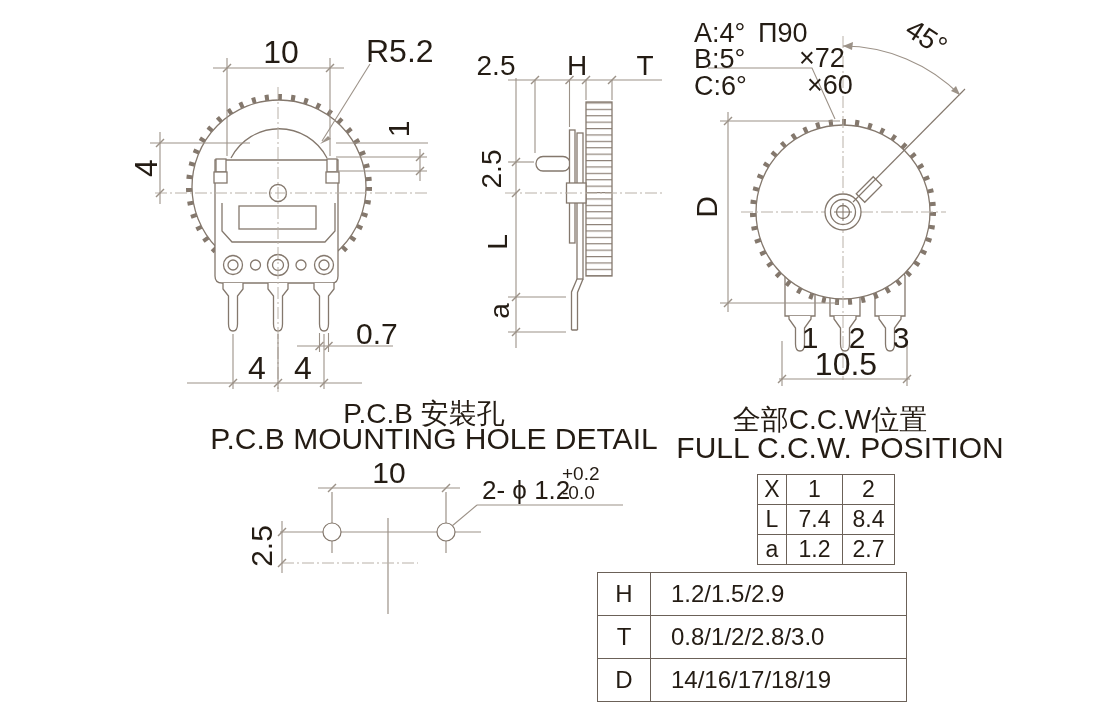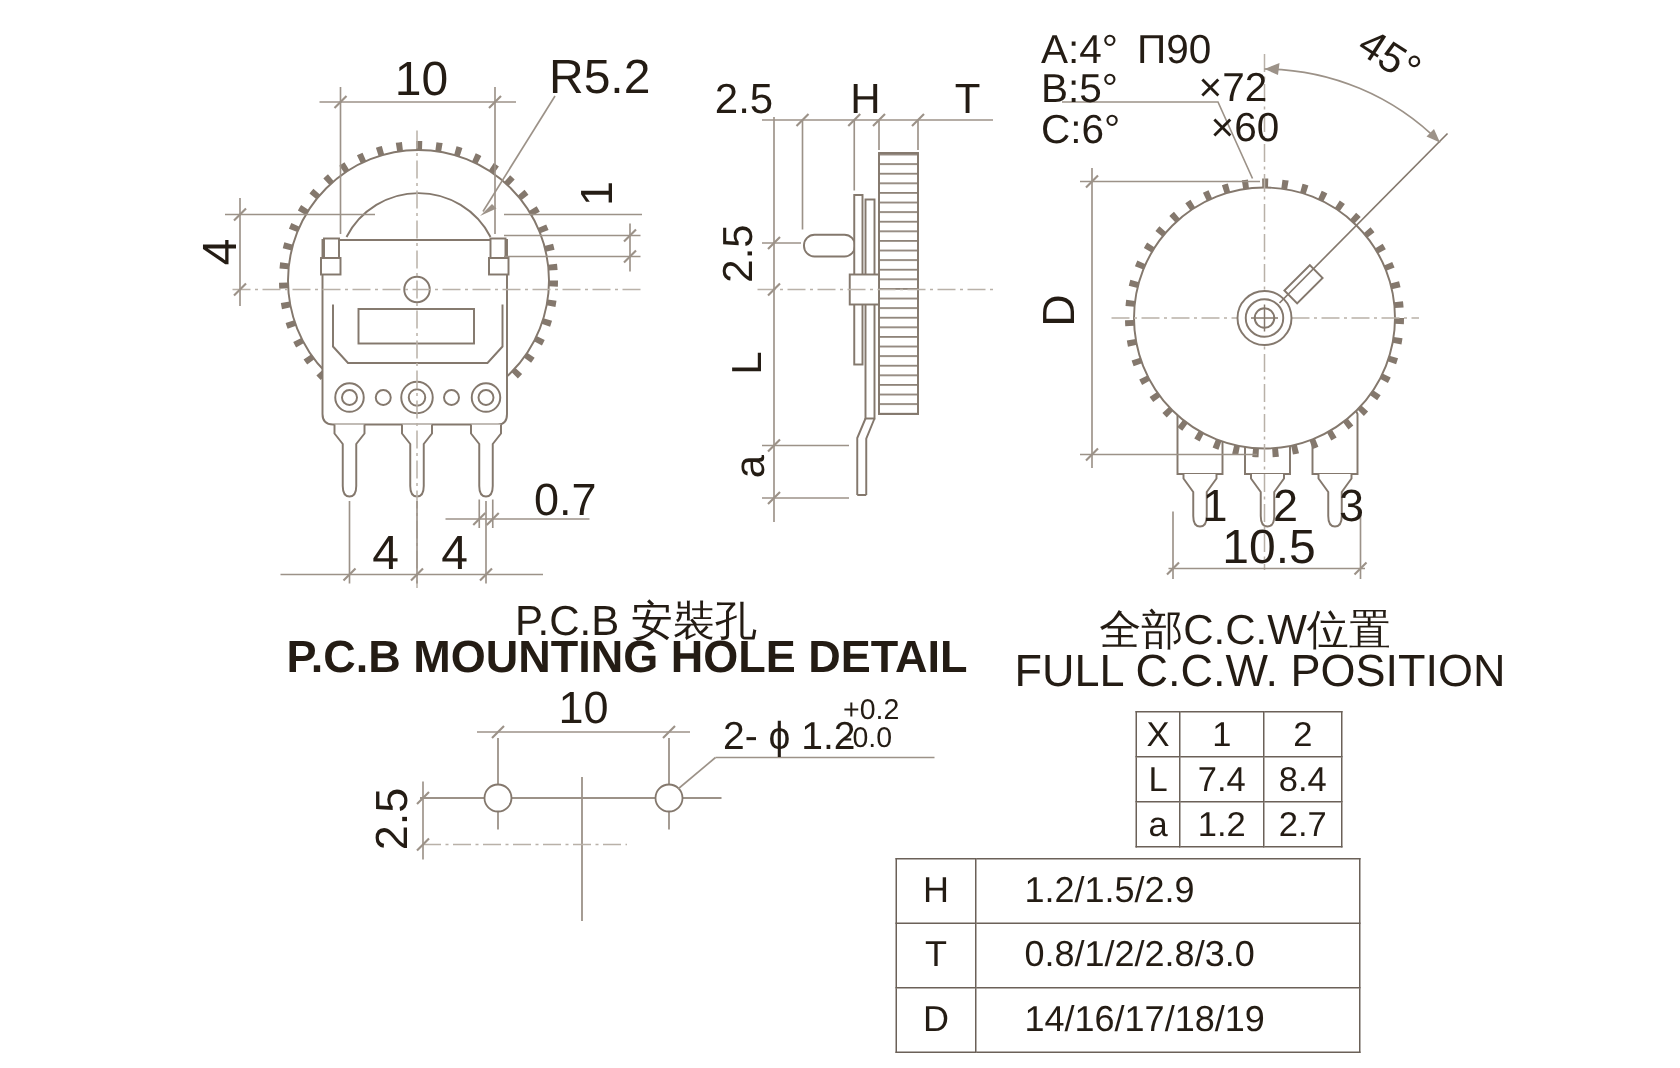--- a/index.html
+++ b/index.html
@@ -11,21 +11,21 @@
   .rot{transform:translate(-50%,-50%) rotate(-90deg);}
   .f32{font-size:32px;} .f30{font-size:30px;} .f28{font-size:28px;} .f27{font-size:27px;}
   .f26{font-size:26px;} .f15{font-size:19px;}
   .tol{position:absolute;display:flex;flex-direction:column;line-height:1.0;}
   .cap{position:absolute;transform:translateX(-50%);white-space:nowrap;}
   table.dt{border-collapse:collapse;position:absolute;table-layout:fixed;}
   table.dt td{border:1.6px solid #6b6158;text-align:center;padding:0;font-size:24px;color:#241c14;}
   #tbl-xla{left:757px;top:474px;width:138px;height:91px;}
   #tbl-xla td{font-size:23px;}
   #tbl-htd{left:597px;top:572px;width:309px;height:130px;}
-  #tbl-htd td.val{text-align:left;padding-left:32px;}
+  #tbl-htd td.val{text-align:left;padding-left:20px;}
   .ang45{transform:rotate(33deg);}
 </style>
 </head>
 <body>
 
 <div id="canvas">
 
 <svg width="1120" height="712" viewBox="0 0 1120 712">
   <defs>
     <pattern id="hs" width="10" height="6.4" patternUnits="userSpaceOnUse">
@@ -230,21 +230,21 @@
 
   <div class="lbl ctr f30" style="left:389px;top:473px;">10</div>
   <div class="lbl rot f30" style="left:262px;top:546px;">2.5</div>
   <div class="lbl f26" style="left:482px;top:477px;">2- ϕ 1.2</div>
   <div class="tol" style="left:562px;top:464px;">
     <span class="f15">+0.2</span>
     <span class="f15">-0.0</span>
   </div>
 
   <div class="cap f28" style="left:424px;top:395px;">P.C.B 安裝孔</div>
-  <div class="cap f30" style="left:418px;top:422px;font-weight:bold;">P.C.B MOUNTING HOLE DETAIL</div>
+  <div class="cap f30" style="left:434px;top:422px;">P.C.B MOUNTING HOLE DETAIL</div>
   <div class="cap f28" style="left:830px;top:401px;">全部C.C.W位置</div>
   <div class="cap f30" style="left:840px;top:431px;">FULL C.C.W. POSITION</div>
 
   <table class="dt" id="tbl-xla">
     <colgroup>
         <col style="width:29px">
         <col style="width:56px">
         <col style="width:52px">
       </colgroup>
     <tbody>

